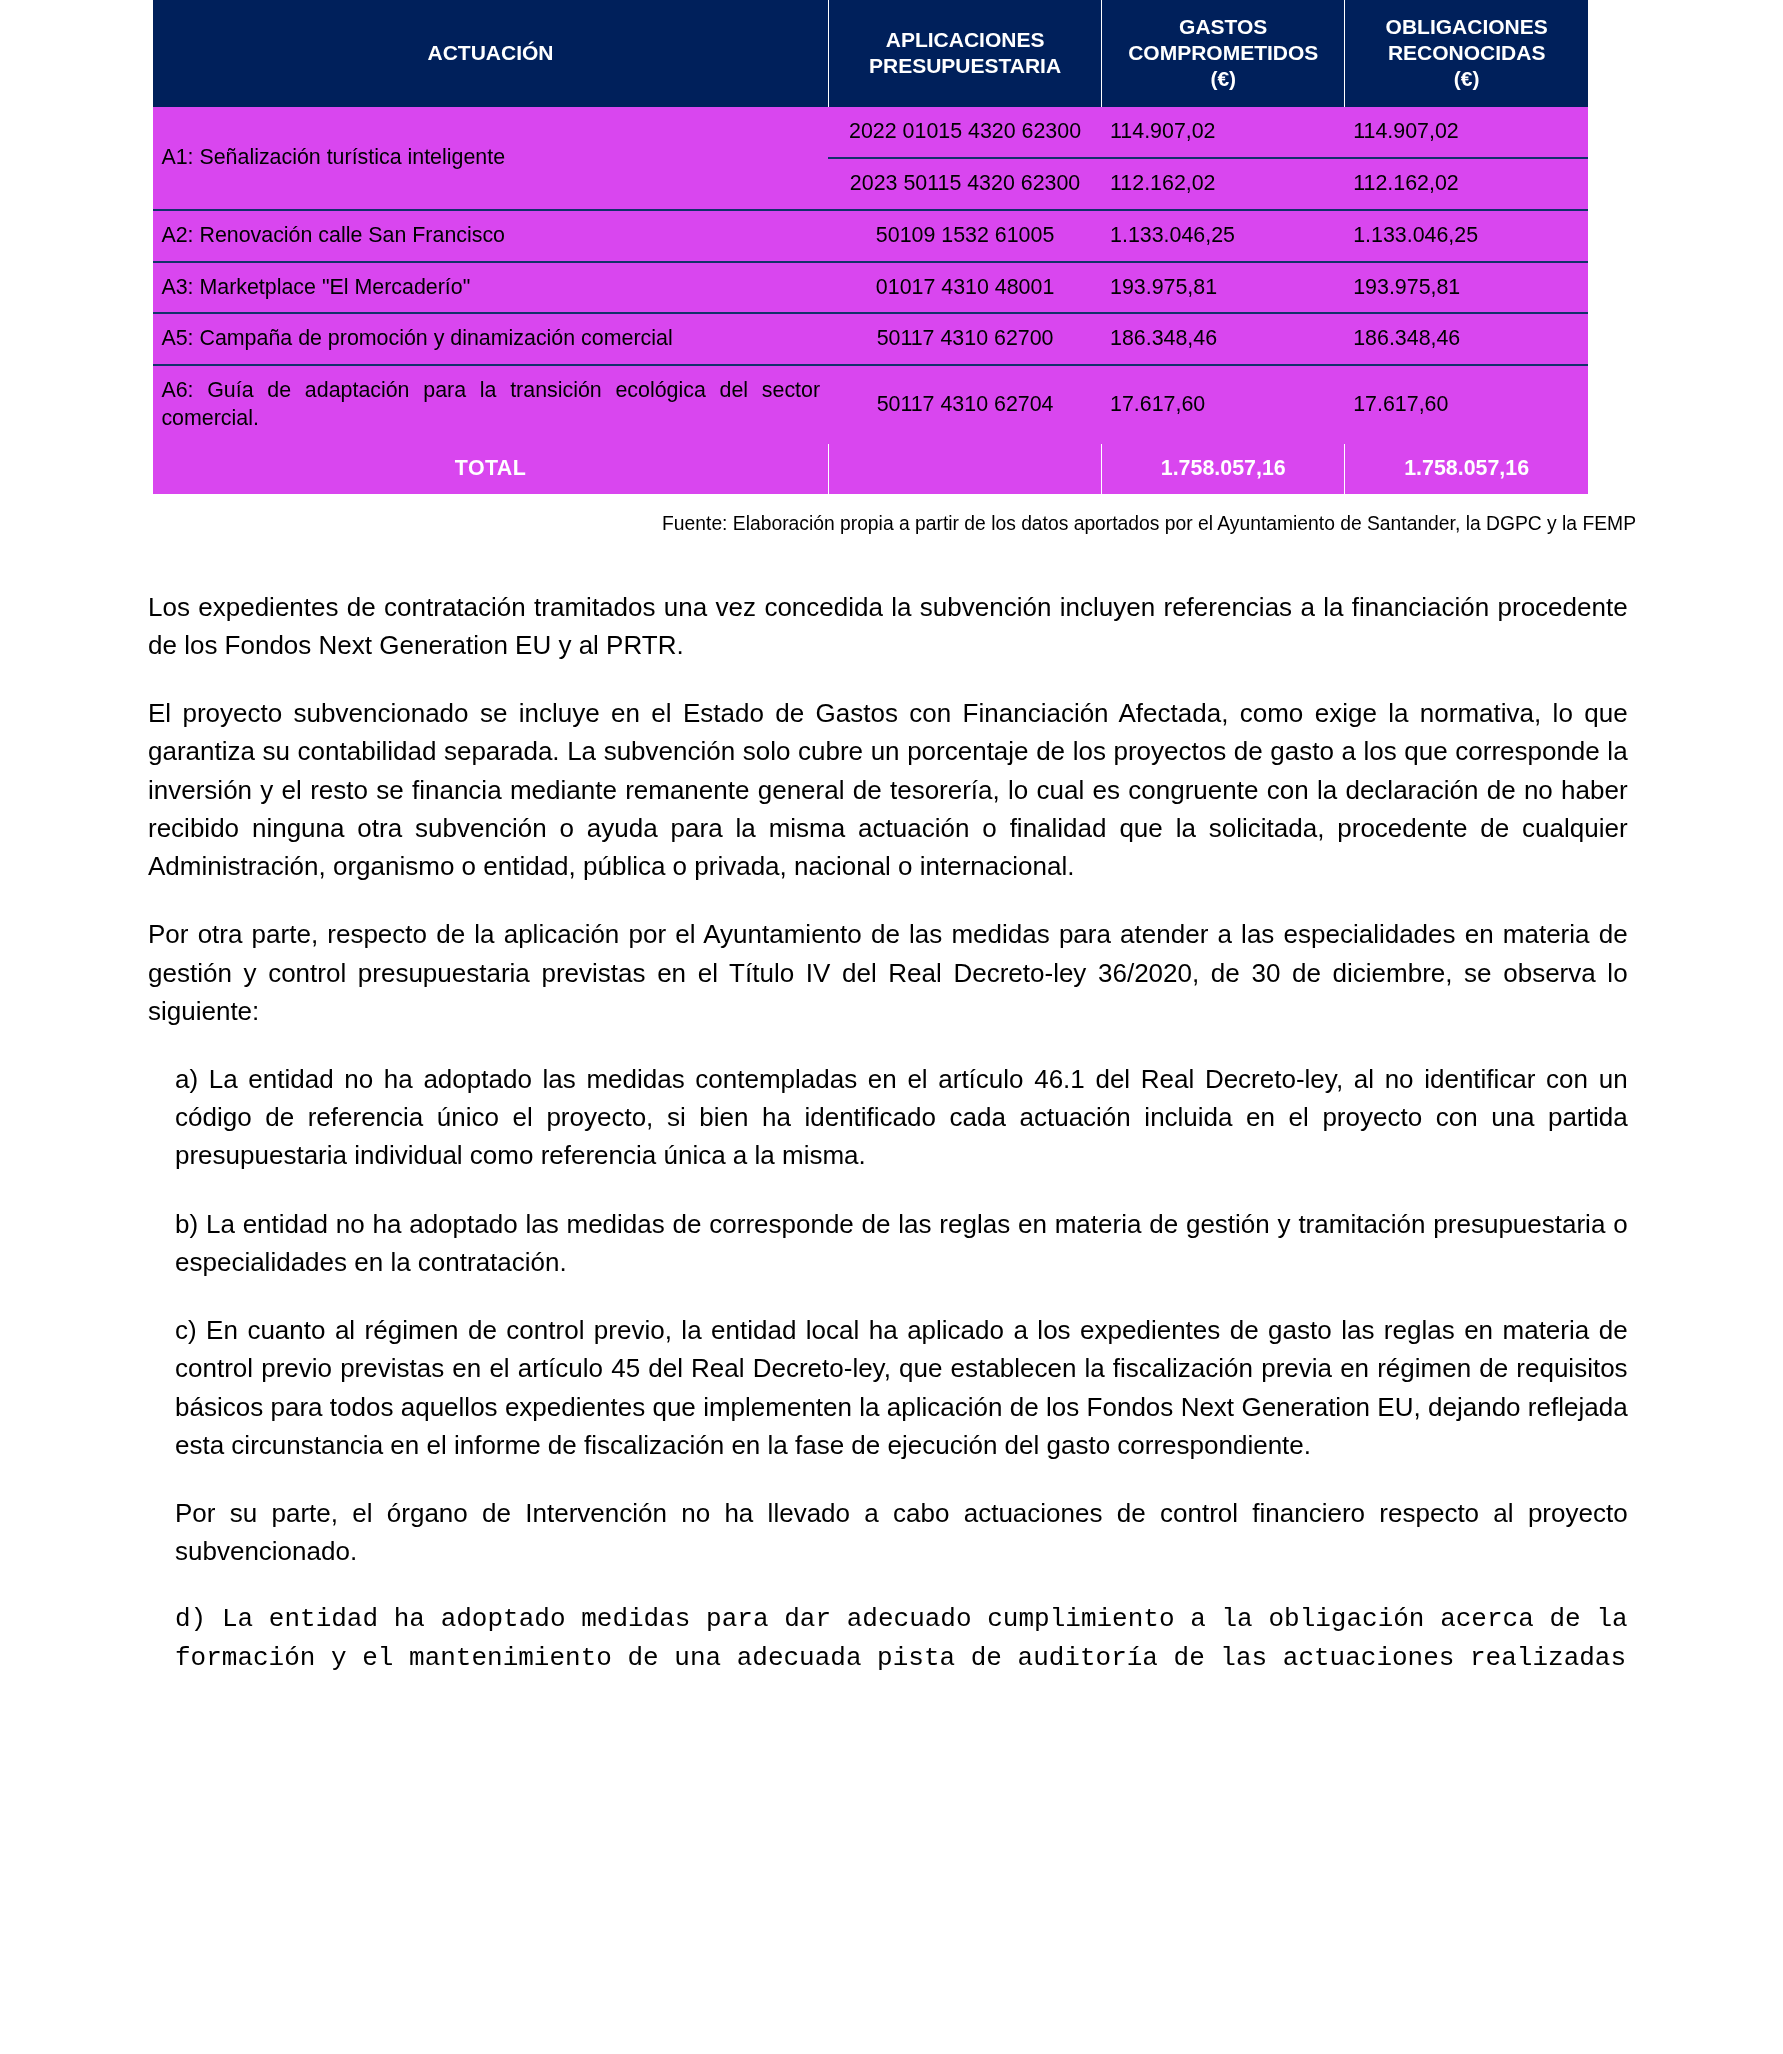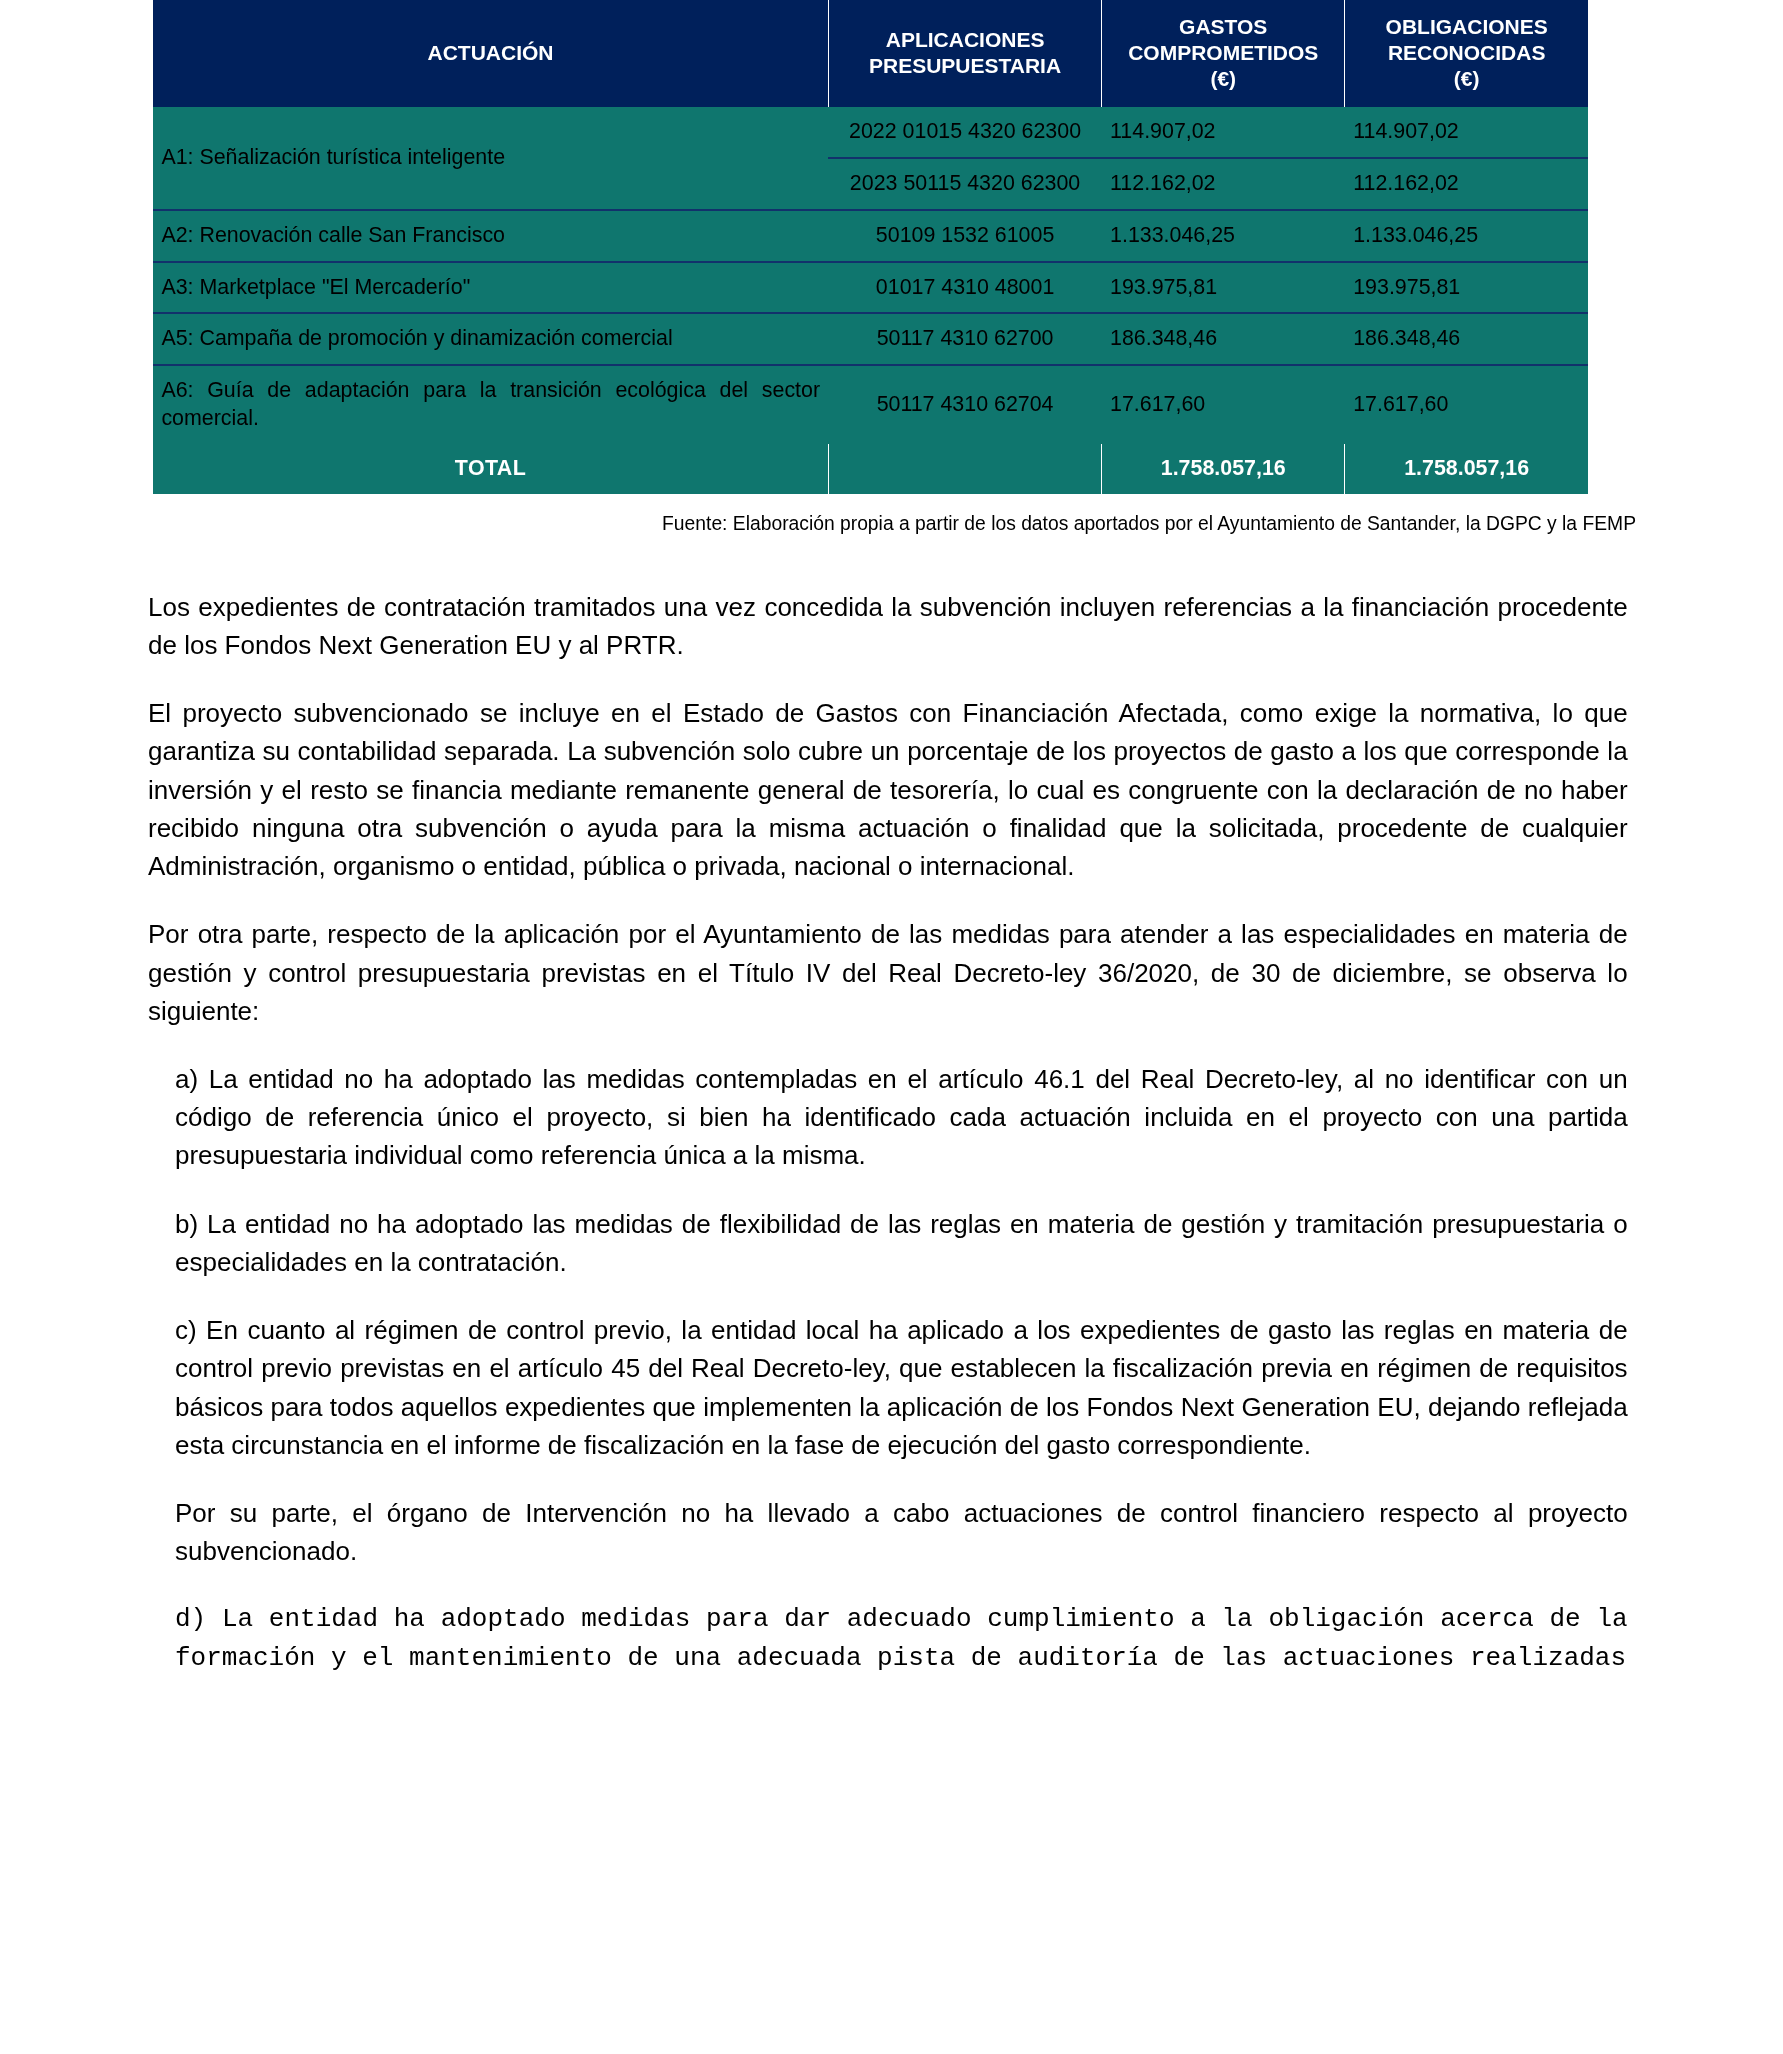--- a/index.html
+++ b/index.html
@@ -61,21 +61,21 @@
     vertical-align: middle;
     border-right: 1.7px solid #ffffff;
   }
   table.reg thead th:last-child { border-right: none; }
 
   table.reg tbody td {
     font-size: 21.4px;
     line-height: 1.3;
     padding: 11px 8.4px;
     vertical-align: middle;
-    background: #0f766e;
+    background: #d946ef;
   }
   td.act {
     text-align: left;
     padding-left: 11.7px;
   }
   td.act.justify {
     text-align: justify;
     text-align-last: left;
     margin-top: 24px;
   }
@@ -218,20 +218,20 @@
     </table>
 
     <div class="source">Fuente: Elaboración propia a partir de los datos aportados por el Ayuntamiento de Santander, la DGPC y la FEMP</div>
   </div>
 
   <div class="body">
     <p class="para">Los expedientes de contratación tramitados una vez concedida la subvención incluyen referencias a la financiación procedente de los Fondos Next Generation EU y al PRTR.</p>
     <p class="para">El proyecto subvencionado se incluye en el Estado de Gastos con Financiación Afectada, como exige la normativa, lo que garantiza su contabilidad separada. La subvención solo cubre un porcentaje de los proyectos de gasto a los que corresponde la inversión y el resto se financia mediante remanente general de tesorería, lo cual es congruente con la declaración de no haber recibido ninguna otra subvención o ayuda para la misma actuación o finalidad que la solicitada, procedente de cualquier Administración, organismo o entidad, pública o privada, nacional o internacional.</p>
     <p class="para">Por otra parte, respecto de la aplicación por el Ayuntamiento de las medidas para atender a las especialidades en materia de gestión y control presupuestaria previstas en el Título IV del Real Decreto-ley 36/2020, de 30 de diciembre, se observa lo siguiente:</p>
     <p class="para indent">a) La entidad no ha adoptado las medidas contempladas en el artículo 46.1 del Real Decreto-ley, al no identificar con un código de referencia único el proyecto, si bien ha identificado cada actuación incluida en el proyecto con una partida presupuestaria individual como referencia única a la misma.</p>
-    <p class="para indent">b) La entidad no ha adoptado las medidas de flexibilidad de las reglas en materia de gestión y tramitación presupuestaria o especialidades en la contratación.</p>
+    <p class="para indent">b) La entidad no ha adoptado las medidas de corresponde de las reglas en materia de gestión y tramitación presupuestaria o especialidades en la contratación.</p>
     <p class="para indent">c) En cuanto al régimen de control previo, la entidad local ha aplicado a los expedientes de gasto las reglas en materia de control previo previstas en el artículo 45 del Real Decreto-ley, que establecen la fiscalización previa en régimen de requisitos básicos para todos aquellos expedientes que implementen la aplicación de los Fondos Next Generation EU, dejando reflejada esta circunstancia en el informe de fiscalización en la fase de ejecución del gasto correspondiente.</p>
     <p class="para indent">Por su parte, el órgano de Intervención no ha llevado a cabo actuaciones de control financiero respecto al proyecto subvencionado.</p>
     <p class="para indent">d) La entidad ha adoptado medidas para dar adecuado cumplimiento a la obligación acerca de la formación y el mantenimiento de una adecuada pista de auditoría de las actuaciones realizadas</p>
   </div>
 
 </div>
 
 
 </body></html>

